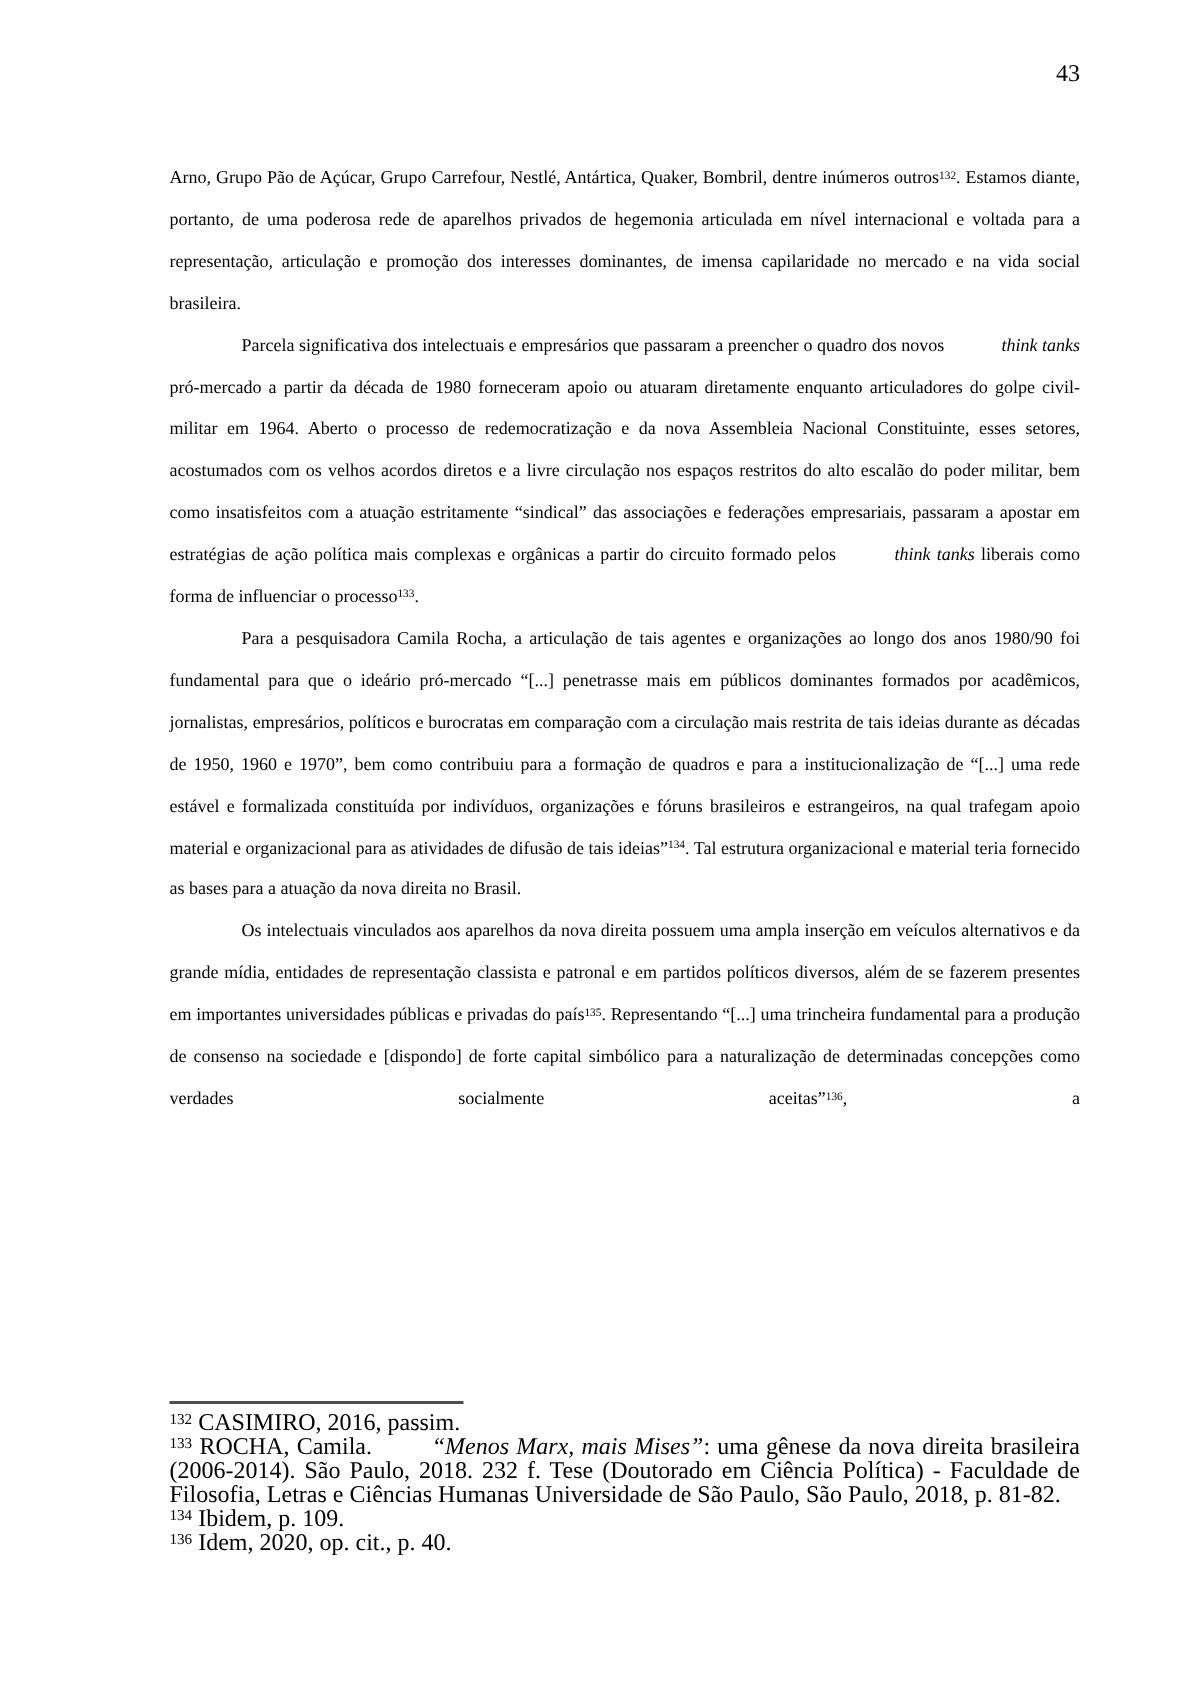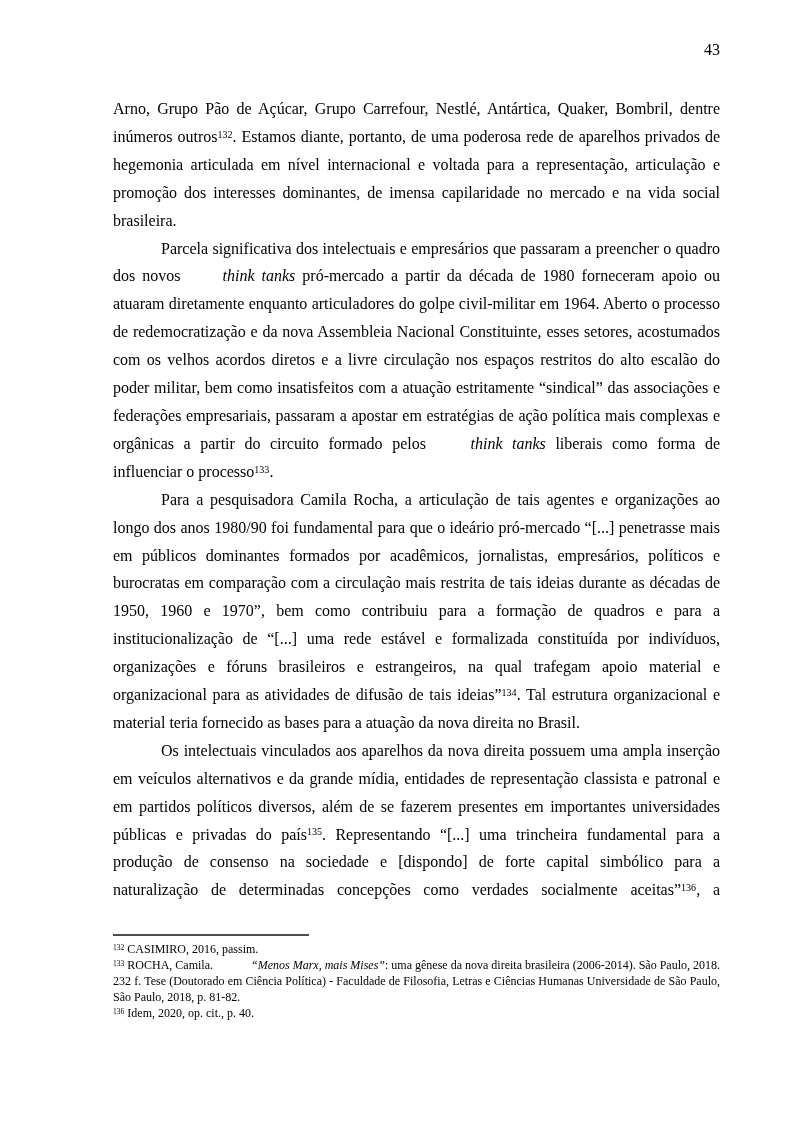--- a/index.html
+++ b/index.html
@@ -17,43 +17,43 @@
   .page-number {
     position: absolute;
     top: 41px;
     right: 80px;
     font-size: 16px;
     line-height: 18px;
   }
   .body-text {
     position: absolute;
     left: 113px;
-    top: 95px;
+    top: 105px;
     width: 607px;
-    font-size: 16px;
+    font-size: 12px;
     line-height: 27.9px;
     text-align: justify;
   }
   .para { text-indent: 48px; }
   .para.no-indent { text-indent: 0; }
   .para.continues { text-align-last: justify; }
   sup {
     font-size: 0.63em;
     line-height: 0;
     vertical-align: baseline;
     position: relative;
     top: -0.42em;
   }
   em { font-style: italic; margin-left: 35px; }
   .footnotes {
     position: absolute;
     left: 113px;
     top: 934px;
     width: 607px;
-    font-size: 12px;
+    font-size: 16px;
     line-height: 16px;
     text-align: justify;
   }
   .footnote-rule {
     width: 196px;
     height: 2px;
     background: #4d4d4d;
     margin-bottom: 5px;
   }
 </style>
@@ -68,16 +68,17 @@
     <p class="para no-indent"><span>Arno, Grupo Pão de Açúcar, Grupo Carrefour, Nestlé, Antártica, Quaker, Bombril, dentre inúmeros outros</span><sup>132</sup><span>. Estamos diante, portanto, de uma poderosa rede de aparelhos privados de hegemonia articulada em nível internacional e voltada para a representação, articulação e promoção dos interesses dominantes, de imensa capilaridade no mercado e na vida social brasileira.</span></p>
     <p class="para"><span>Parcela significativa dos intelectuais e empresários que passaram a preencher o quadro dos novos </span><em>think tanks</em><span> pró-mercado a partir da década de 1980 forneceram apoio ou atuaram diretamente enquanto articuladores do golpe civil-militar em 1964. Aberto o processo de redemocratização e da nova Assembleia Nacional Constituinte, esses setores, acostumados com os velhos acordos diretos e a livre circulação nos espaços restritos do alto escalão do poder militar, bem como insatisfeitos com a atuação estritamente “sindical” das associações e federações empresariais, passaram a apostar em estratégias de ação política mais complexas e orgânicas a partir do circuito formado pelos </span><em>think tanks</em><span> liberais como forma de influenciar o processo</span><sup>133</sup><span>.</span></p>
     <p class="para"><span>Para a pesquisadora Camila Rocha, a articulação de tais agentes e organizações ao longo dos anos 1980/90 foi fundamental para que o ideário pró-mercado “[...] penetrasse mais em públicos dominantes formados por acadêmicos, jornalistas, empresários, políticos e burocratas em comparação com a circulação mais restrita de tais ideias durante as décadas de 1950, 1960 e 1970”, bem como contribuiu para a formação de quadros e para a institucionalização de “[...] uma rede estável e formalizada constituída por indivíduos, organizações e fóruns brasileiros e estrangeiros, na qual trafegam apoio material e organizacional para as atividades de difusão de tais ideias”</span><sup>134</sup><span>. Tal estrutura organizacional e material teria fornecido as bases para a atuação da nova direita no Brasil.</span></p>
     <p class="para continues"><span>Os intelectuais vinculados aos aparelhos da nova direita possuem uma ampla inserção em veículos alternativos e da grande mídia, entidades de representação classista e patronal e em partidos políticos diversos, além de se fazerem presentes em importantes universidades públicas e privadas do país</span><sup>135</sup><span>. Representando “[...] uma trincheira fundamental para a produção de consenso na sociedade e [dispondo] de forte capital simbólico para a naturalização de determinadas concepções como verdades socialmente aceitas”</span><sup>136</sup><span>, a</span></p>
   </div>
 
   <div class="footnotes">
     <div class="footnote-rule"></div>
     <p class="footnote"><sup>132</sup><span> CASIMIRO, 2016, passim.</span></p>
     <p class="footnote"><sup>133</sup><span> ROCHA, Camila. </span><em>“Menos Marx, mais Mises”</em><span>: uma gênese da nova direita brasileira (2006-2014). São Paulo, 2018. 232 f. Tese (Doutorado em Ciência Política) - Faculdade de Filosofia, Letras e Ciências Humanas Universidade de São Paulo, São Paulo, 2018, p. 81-82.</span></p>
+    <p class="footnote"><sup>134</sup><span> Ibidem, p. 109.</span></p>
     <p class="footnote"><sup>136</sup><span> Idem, 2020, op. cit., p. 40.</span></p>
   </div>
 
 </div>
 
 </body></html>

